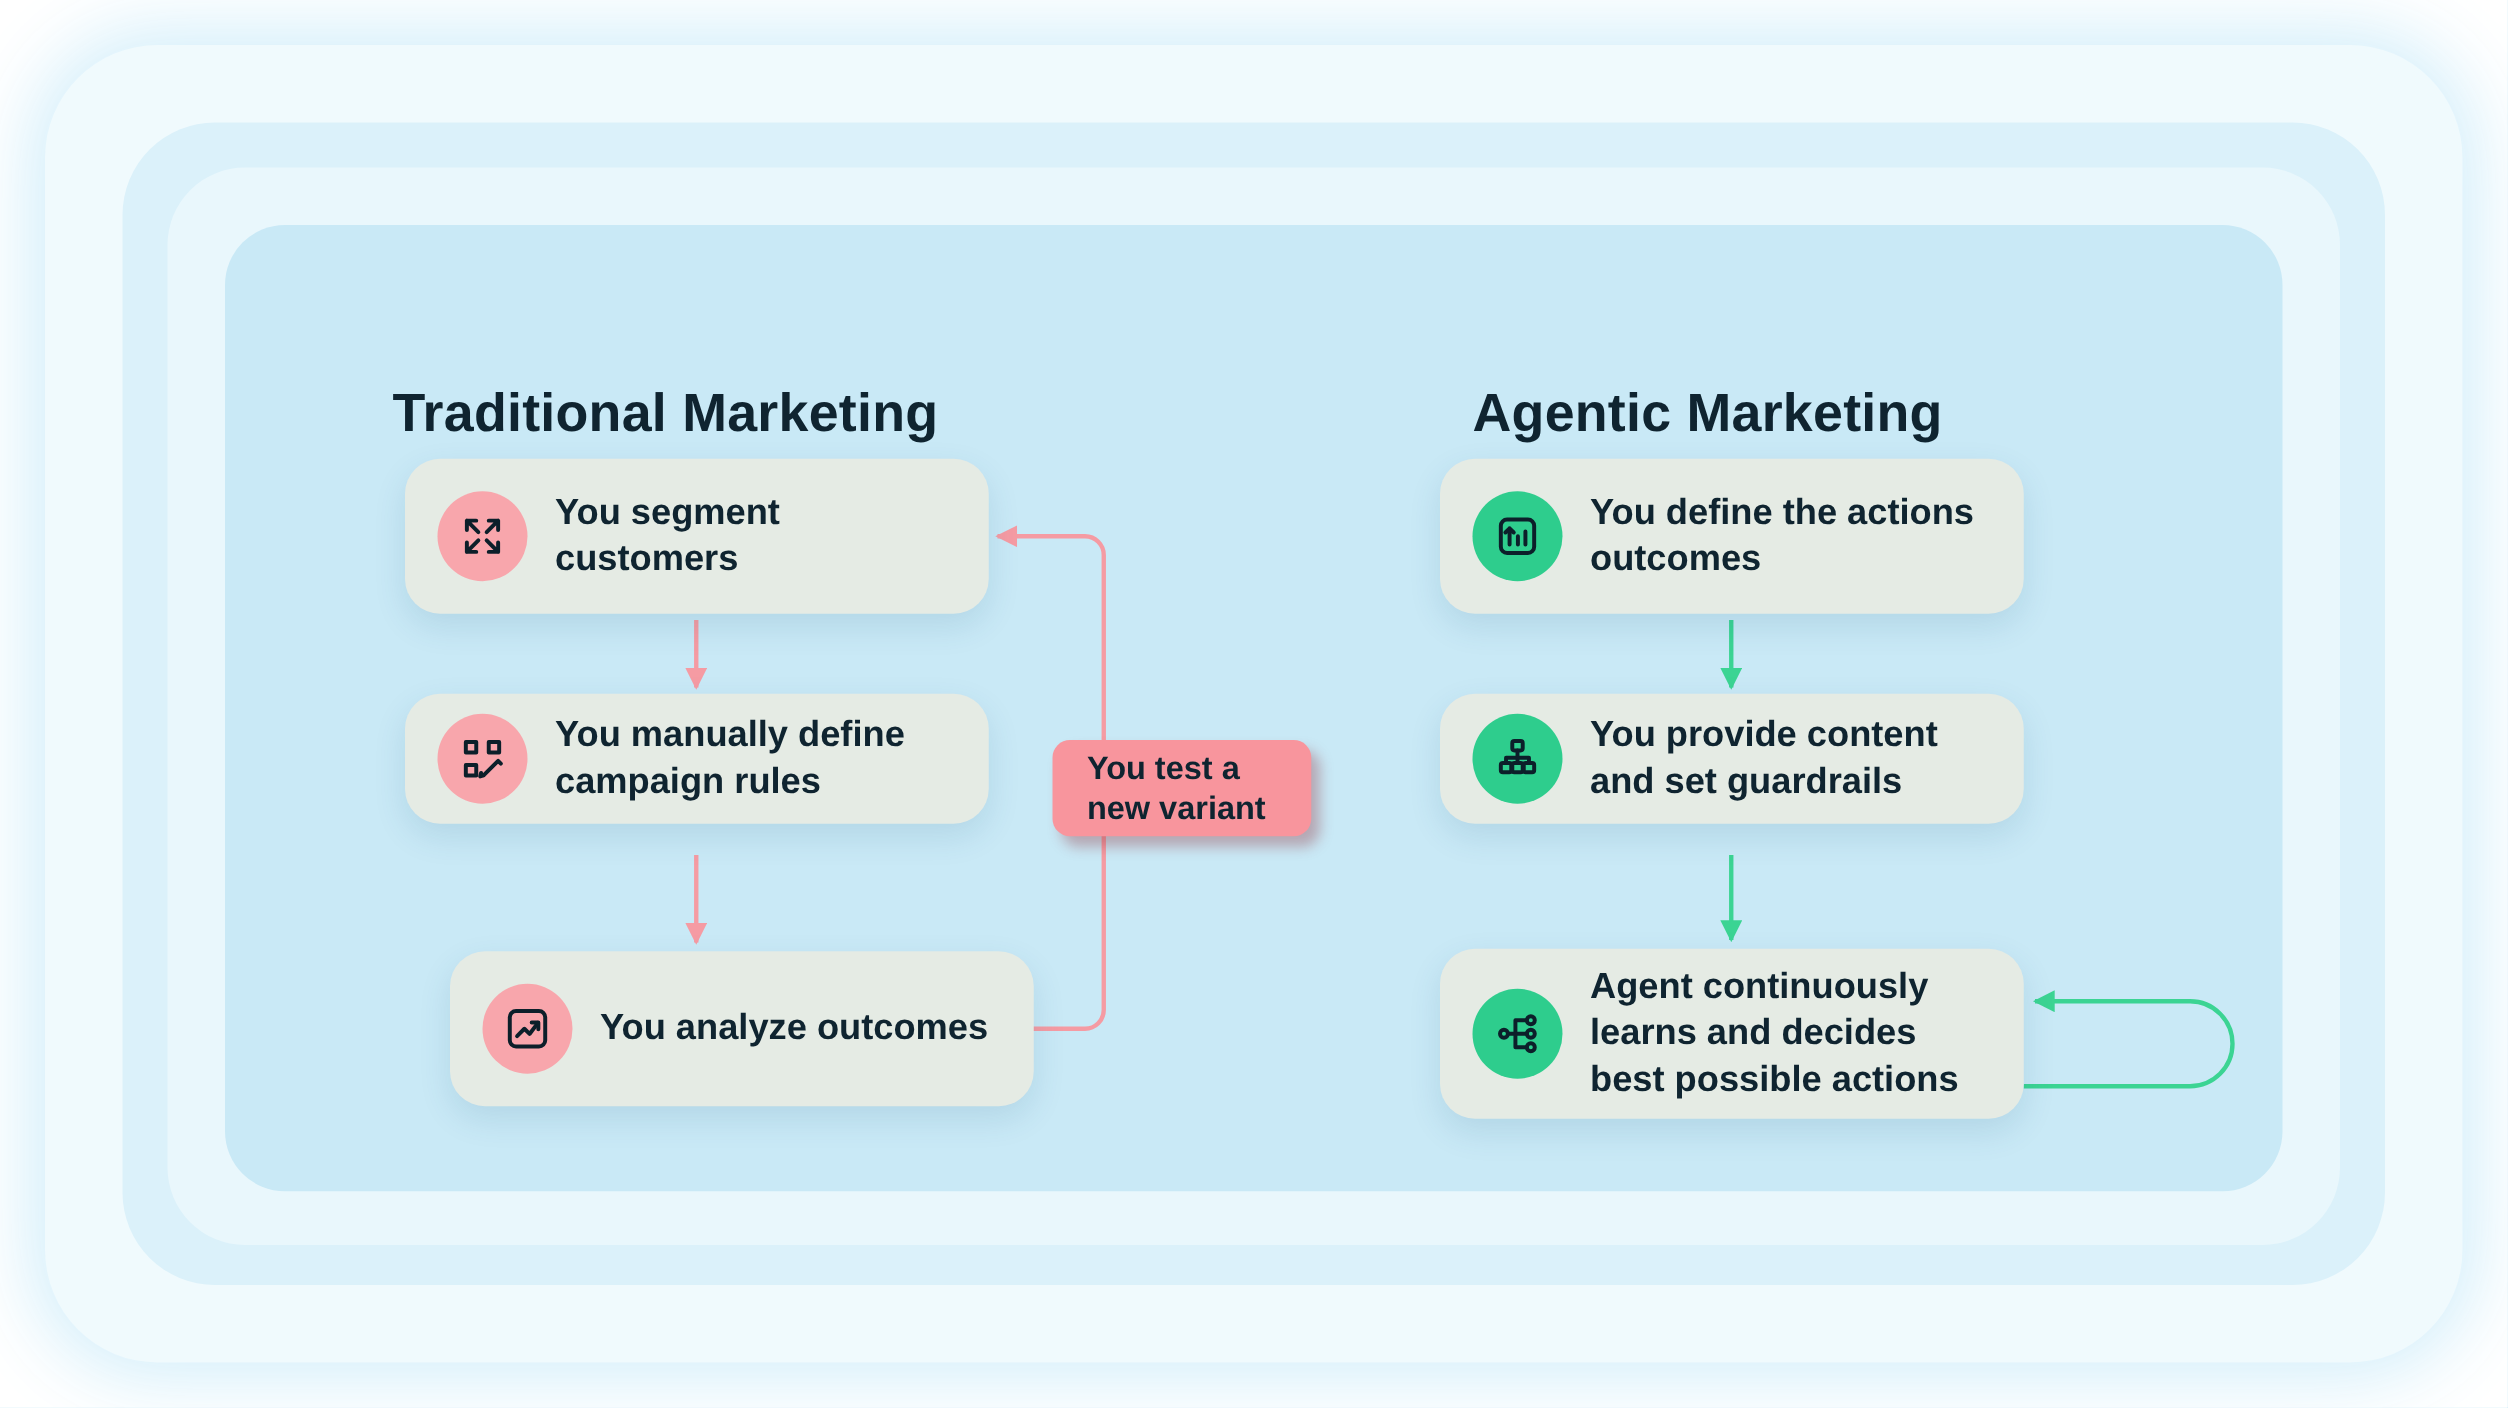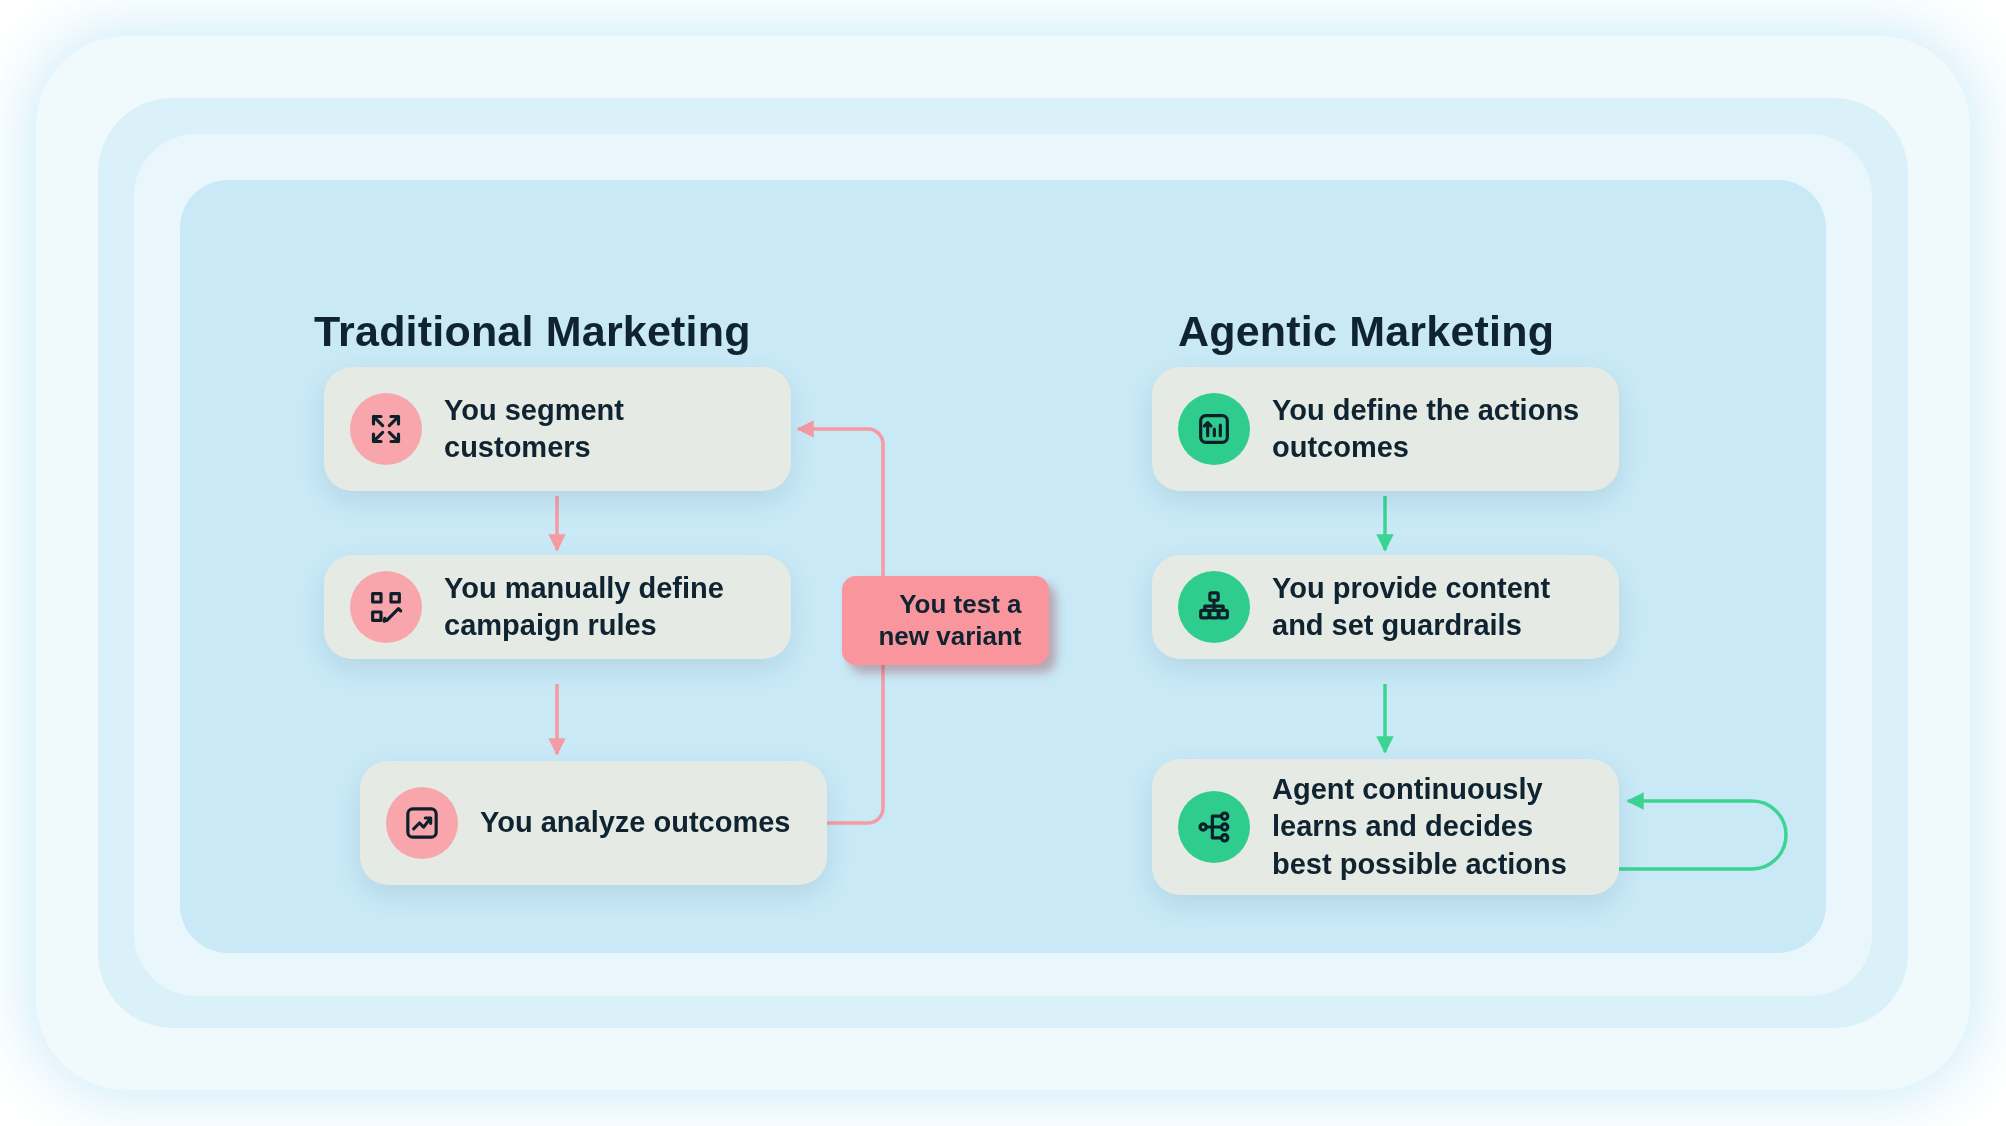--- a/index.html
+++ b/index.html
@@ -74,27 +74,27 @@
 
   .card-label {
     font-size: 29px; font-weight: 700;
     line-height: 1.28;
     color: var(--ink, #0f2430);
     max-width: 322px;
   }
 
   .loop-box {
     position: absolute;
-    left: 662px; top: 396px;
-    width: 207px; height: 89px;
+    left: 662px; top: 412px;
+    width: 207px; height: 77px;
     border-radius: 14px;
     background: var(--pink-box, #f8959d);
     box-shadow: 7px 8px 10px rgba(150, 60, 72, 0.38);
     display: flex; align-items: center; justify-content: center;
-    text-align: right;
+    text-align: left;
     z-index: 3;
   }
   .loop-box-label {
     font-size: 26px; font-weight: 700;
     line-height: 1.22;
     color: var(--ink, #0f2430);
     max-width: 152px;
   }
 
   svg.connectors {

